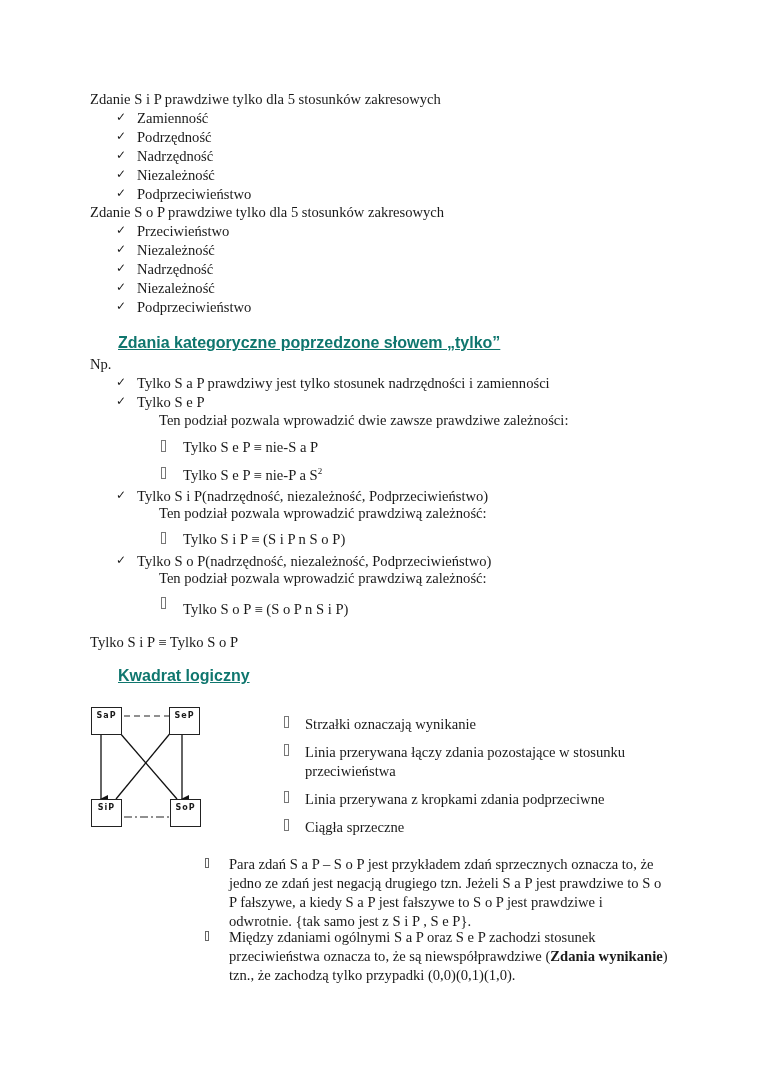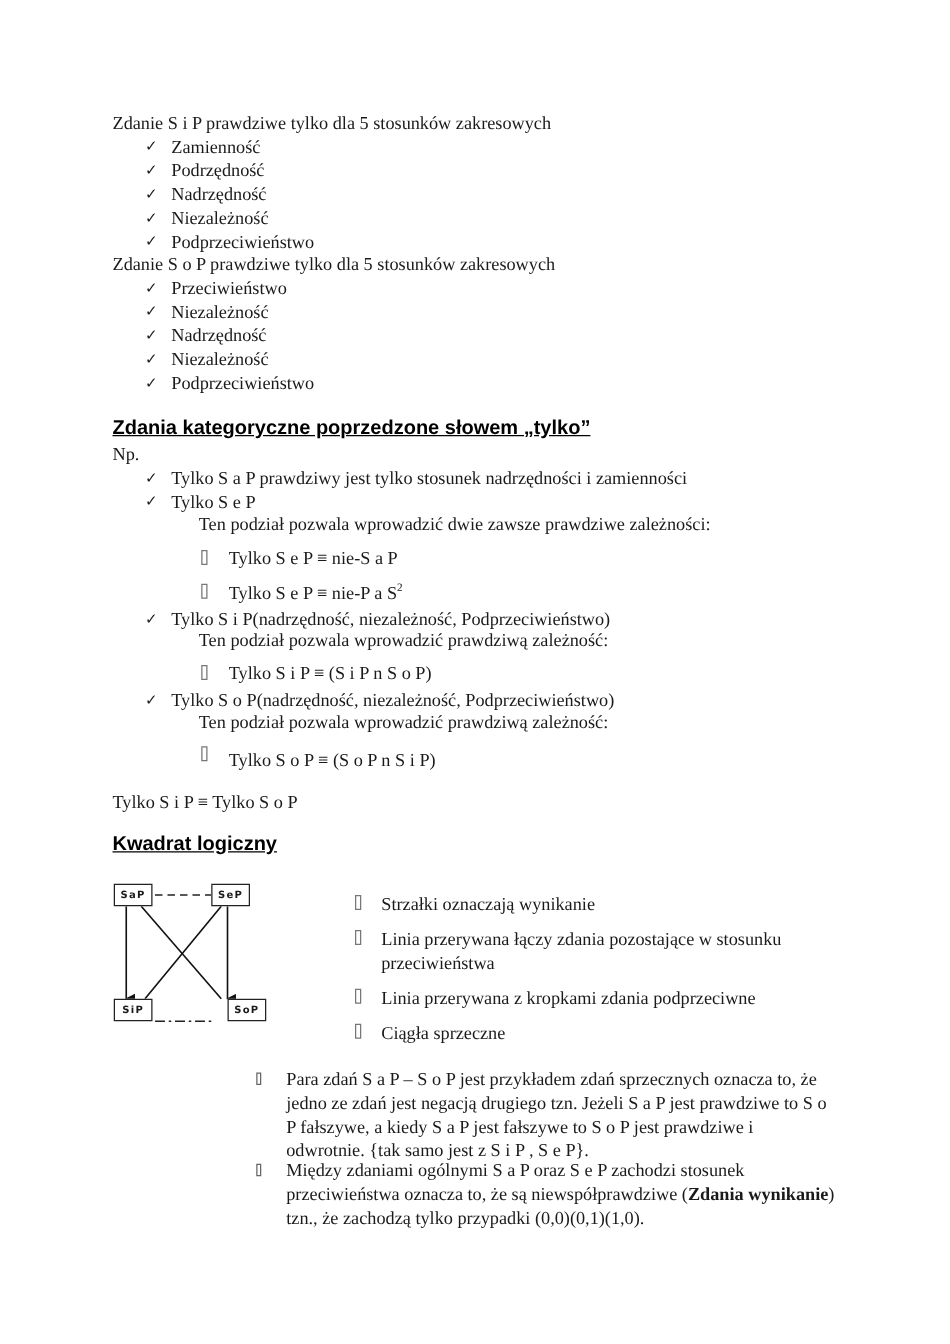--- a/index.html
+++ b/index.html
@@ -6,27 +6,27 @@
     body {
       width: 760px; height: 1075px; position: relative; overflow: hidden;
       font-family: "Liberation Serif", "DejaVu Serif", serif;
       font-size: 14.6px; color: #1a1a1a;
     }
     .abs { position: absolute; white-space: nowrap; line-height: 19px; }
     .check { position: absolute; width: 14px; text-align: center; font-family: "DejaVu Sans", sans-serif; font-size: 12px; }
     .tofu { position: absolute; width: 5px; height: 12px; border: 1px solid #777; box-sizing: border-box; }
     .heading {
       position: absolute; font-family: "Liberation Sans", "DejaVu Sans", sans-serif;
-      font-weight: bold; font-size: 16px; color: #000000; text-decoration: underline;
-      white-space: nowrap; line-height: 20px;
+      font-weight: bold; font-size: 16px; color: #0f766e; text-decoration: underline;
+      white-space: nowrap; line-height: 20px; margin-left: 28px;
     }
     sup { font-size: 9px; line-height: 0; vertical-align: 6px; }
     .para { position: absolute; line-height: 19px; white-space: normal; }
     .diagram-box {
-      position: absolute; width: 31px; height: 18px; border: 1.5px solid #222; box-sizing: border-box;
+      position: absolute; width: 31px; height: 28px; border: 1.5px solid #222; box-sizing: border-box;
       font-family: "DejaVu Sans", sans-serif; font-size: 8px; font-weight: bold; letter-spacing: 1px;
       text-align: center; line-height: 15px; background: #fff;
     }
   </style>
 </head>
 <body>
 
 <div class="abs" style="left:90px; top:90px;">Zdanie S i P prawdziwe tylko dla 5 stosunków zakresowych</div>
 
 <div>
@@ -105,21 +105,21 @@
 
     <line x1="101" y1="725" x2="101" y2="799" stroke="#111" stroke-width="1.3" marker-end="url(#arrowhead)"></line>
     <line x1="182" y1="725" x2="182" y2="799" stroke="#111" stroke-width="1.3" marker-end="url(#arrowhead)"></line>
 
     <line x1="113" y1="725" x2="177" y2="799" stroke="#111" stroke-width="1.3"></line>
     <line x1="177" y1="725" x2="116" y2="799" stroke="#111" stroke-width="1.3"></line>
   </svg>
   <div class="diagram-box" style="left:91px; top:707px;">SaP</div>
   <div class="diagram-box" style="left:169px; top:707px;">SeP</div>
   <div class="diagram-box" style="left:91px; top:799px;">SiP</div>
-  <div class="diagram-box" style="left:170px; top:799px;margin-left:12px;">SoP</div>
+  <div class="diagram-box" style="left:170px; top:799px;">SoP</div>
 </div>
 
 <div>
   <span class="tofu" style="left:284px; top:716px;"></span>
   <div class="abs" style="left:305px; top:715px;">Strzałki oznaczają wynikanie</div>
 
   <span class="tofu" style="left:284px; top:744px;"></span>
   <div class="para" style="left:305px; top:743px; width:350px;">Linia przerywana łączy zdania pozostające w stosunku przeciwieństwa</div>
 
   <span class="tofu" style="left:284px; top:791px;"></span>

